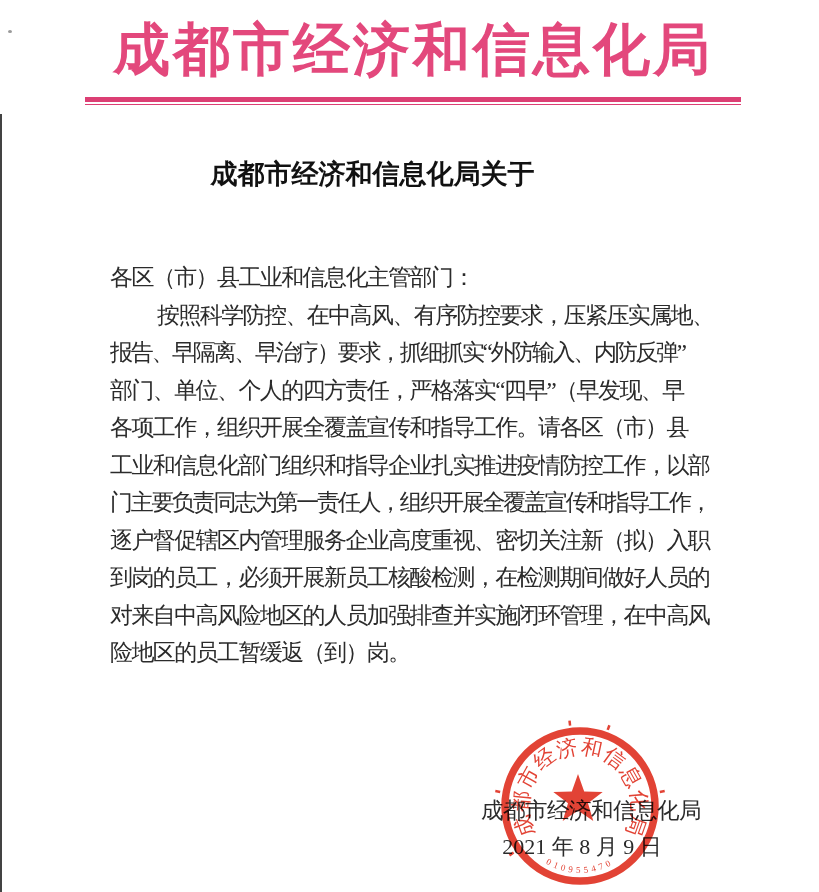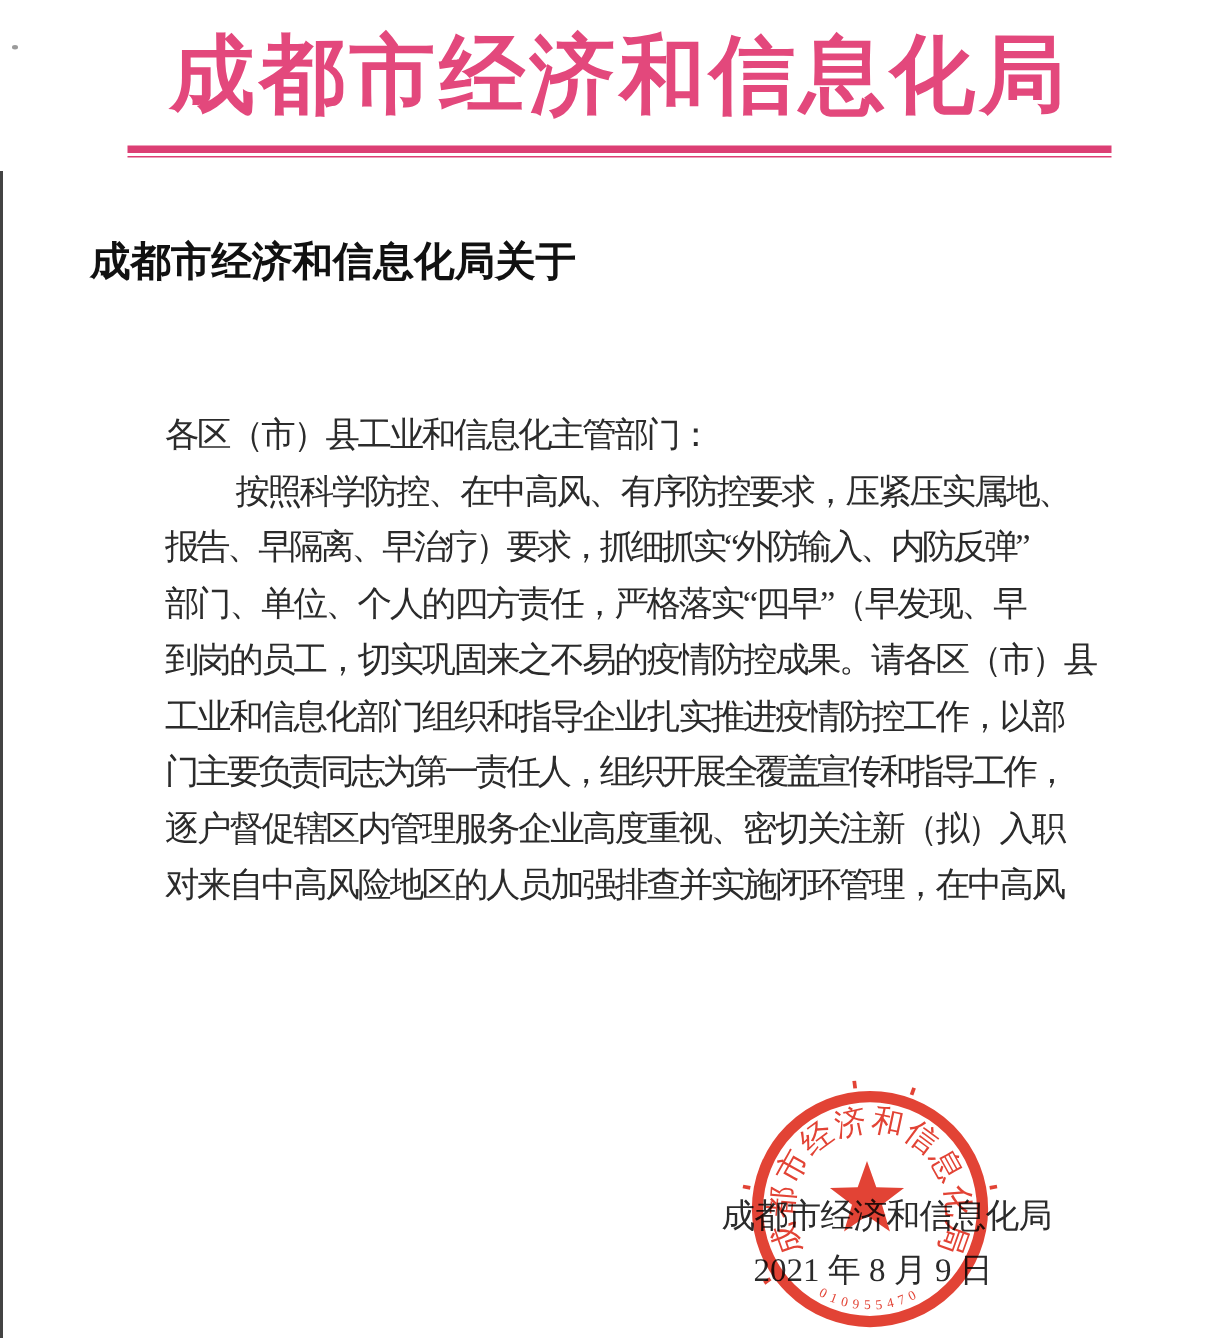--- a/index.html
+++ b/index.html
@@ -61,32 +61,32 @@
     margin-top: 2px;
     height: 1.5px;
     background: #dc3f74;
   }
   
   .doc-title {
     position: absolute;
     left: 60px;
     top: 156px;
     width: 625px;
-    text-align: left;
+    text-align: center;
     font-size: 27px;
     font-weight: 700;
     line-height: 37px;
     color: #111111;
     white-space: nowrap;
   }
   
   .body-block {
     position: absolute;
     left: 110px;
-    top: 271px;
+    top: 259px;
     width: 620px;
     color: #2b2b2b;
     font-size: 23px;
   }
   .bl {
     height: 37.5px;
     line-height: 37.5px;
     letter-spacing: -1.6px;
     white-space: nowrap;
   }
@@ -145,25 +145,27 @@
 
   <div class="doc-title">
     <div>成都市经济和信息化局关于</div>
   </div>
 
   <main class="body-block">
     <div class="bl">各区（市）县工业和信息化主管部门：</div>
     <div class="bl indent">按照科学防控、在中高风、有序防控要求，压紧压实属地、</div>
     <div class="bl xtight">报告、早隔离、早治疗）要求，抓细抓实“外防输入、内防反弹”</div>
     <div class="bl">部门、单位、个人的四方责任，严格落实“四早”（早发现、早</div>
-    <div class="bl">到岗的员工，切实巩固来之不易的疫情防控成果。请各区（市）县</div>
+    <div class="bl">各项工作，组织开展全覆盖宣传和指导工作。请各区（市）县</div>
     <div class="bl">工业和信息化部门组织和指导企业扎实推进疫情防控工作，以部</div>
     <div class="bl xtight">门主要负责同志为第一责任人，组织开展全覆盖宣传和指导工作，</div>
     <div class="bl">逐户督促辖区内管理服务企业高度重视、密切关注新（拟）入职</div>
+    <div class="bl">到岗的员工，必须开展新员工核酸检测，在检测期间做好人员的</div>
     <div class="bl">对来自中高风险地区的人员加强排查并实施闭环管理，在中高风</div>
+    <div class="bl">险地区的员工暂缓返（到）岗。</div>
   </main>
 
   <div class="signature">成都市经济和信息化局</div>
 
   <div class="doc-date">2021 年 8 月 9 日</div>
 
   <svg class="seal" viewBox="0 0 176 176">
     <defs>
       <path id="sealArcTop" d="M 40.9 110 A 52 52 0 1 1 135.1 110" fill="none"></path>
       <path id="sealArcBottom" d="M 54.5 146 A 67 67 0 0 0 121.5 146" fill="none"></path>

